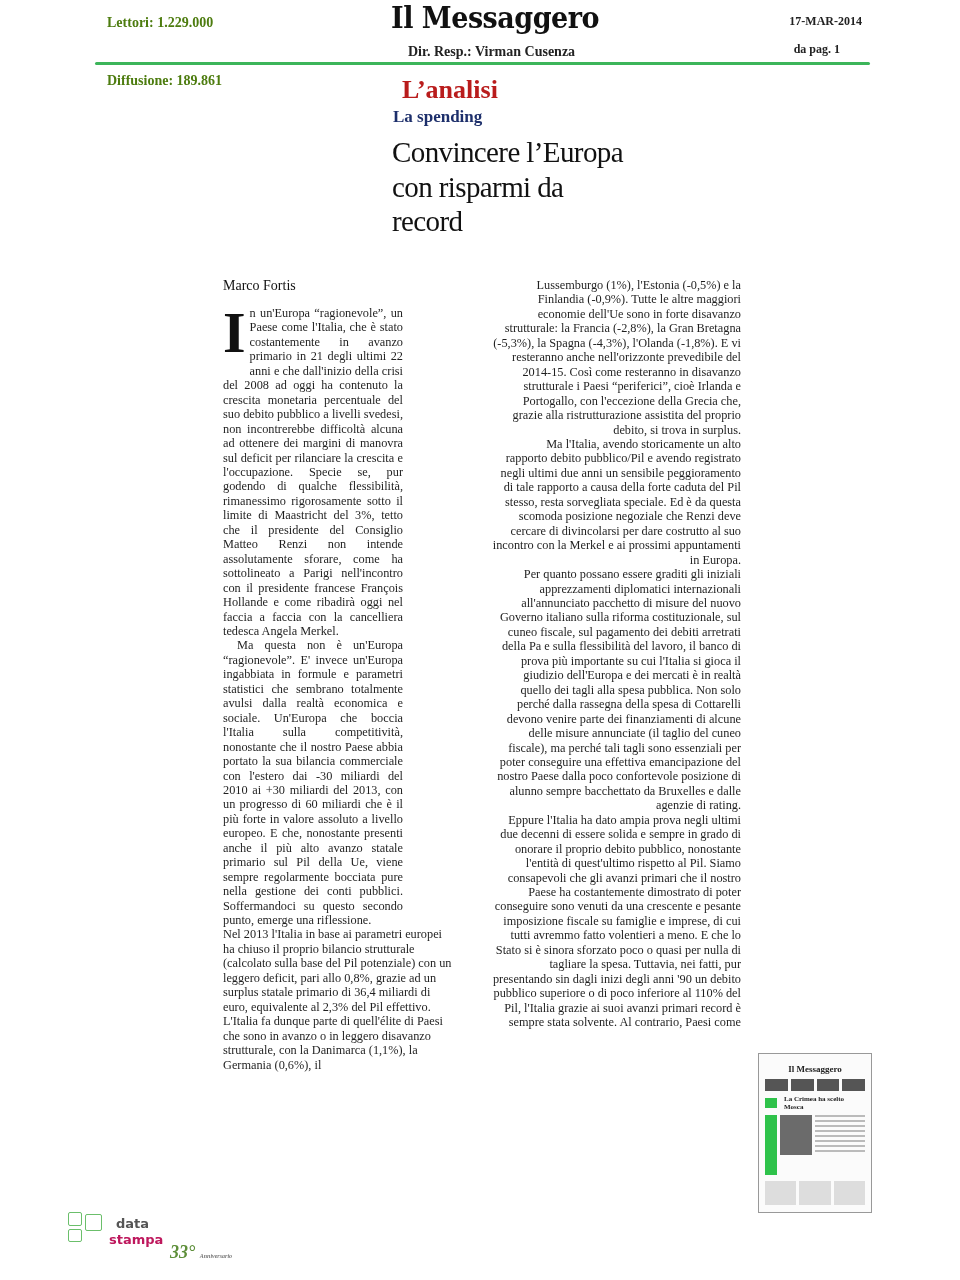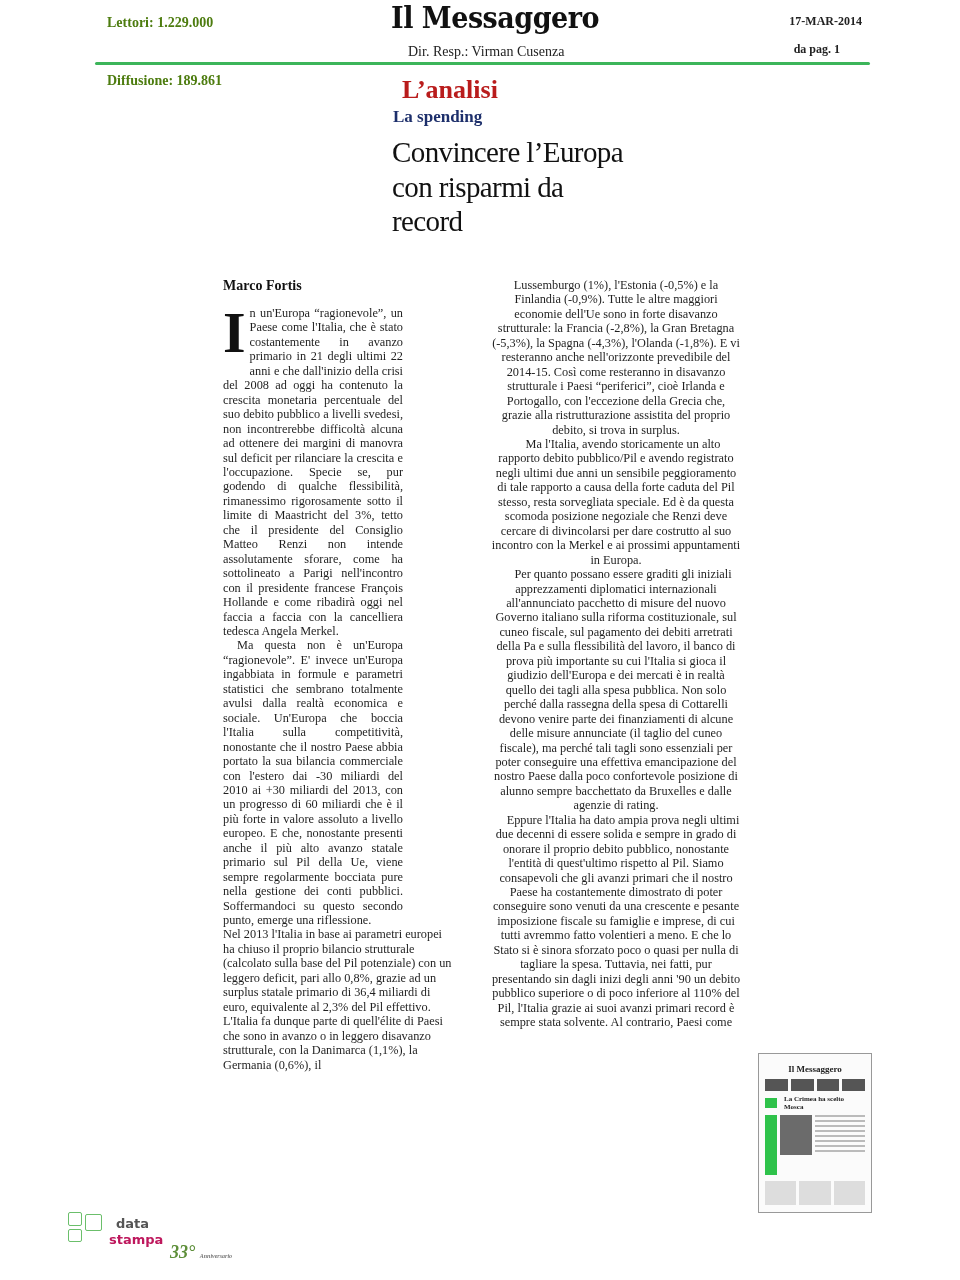--- a/index.html
+++ b/index.html
@@ -4,35 +4,35 @@
 <style>
   * { box-sizing: border-box; margin: 0; padding: 0; }
   html, body { width: 960px; height: 1280px; background: #ffffff; overflow: hidden; }
   body { position: relative; font-family: "Liberation Serif", serif; color: #1a1a1a; }
 
   .hdr-left { position: absolute; left: 107px; font-weight: bold; font-size: 14px; color: #4d7c0f; }
   .hdr-left.l1 { top: 15px; }
   .hdr-left.l2 { top: 44px; margin-top: 29px; }
   .masthead { position: absolute; left: 360px; top: 2px; width: 270px; text-align: center;
     font-family: "DejaVu Serif", serif; font-weight: bold; font-size: 27px; letter-spacing: -0.5px; color: #111; transform: scaleY(1.1); }
-  .dir { position: absolute; left: 408px; top: 44px; font-weight: normal; font-size: 14px; color: #222; }
+  .dir { position: absolute; left: 408px; top: 44px; font-weight: bold; font-size: 14px; color: #222; }
   .hdr-right { position: absolute; right: 100px; font-weight: bold; font-size: 12px; color: #222; text-align: center; }
   .hdr-right.r1 { top: 14px; right: 98px; }
   .hdr-right.r2 { top: 42px; right: 120px; }
   .rule { position: absolute; left: 95px; top: 62px; width: 775px; height: 3px; background: #3cb55a; border-radius: 2px; }
 
   .kicker { position: absolute; left: 402px; top: 75px; font-size: 26px; font-weight: bold; color: #b91c1c; }
   .subkicker { position: absolute; left: 393px; top: 107px; font-size: 17px; font-weight: bold; color: #1d2f6b; }
   .headline { position: absolute; left: 392px; top: 135px; width: 240px; font-size: 29px; line-height: 34.5px; color: #111; letter-spacing: -0.6px; }
 
-  .byline { position: absolute; left: 223px; top: 278px; font-size: 14px; font-weight: bold; color: #111; }
+  .byline { position: absolute; left: 223px; top: 278px; font-size: 14px; font-weight: normal; color: #111; }
 
   .col { position: absolute; font-size: 12.3px; line-height: 14.45px; color: #1f1f1f; text-align: justify; }
   .col1 { left: 223px; top: 306px; width: 180px; }
-  .col2 { left: 491px; top: 278px; width: 250px; text-align: center; }
+  .col2 { left: 491px; top: 278px; width: 250px; text-align: right; }
   .col p { margin: 0; }
   .col p.ind { text-indent: 14px; }
   .col1 .wide { width: 232px; text-align: left; }
   .dropcap { float: left; font-size: 58px; line-height: 50px; font-weight: bold; margin: 2px 4px 0 0; height: 58px; color: #111; font-family: "Liberation Serif", serif; }
 
   .thumb { position: absolute; left: 758px; top: 1053px; width: 114px; height: 160px; border: 1px solid #999; background: #fbfbfb; padding: 6px; }
   .thumb .t-mast { font-size: 9px; font-weight: bold; text-align: center; color: #222; margin-top: 4px; }
   .thumb .t-strip { display: flex; gap: 3px; margin-top: 5px; }
   .thumb .t-strip div { height: 12px; flex: 1; background: #555; }
   .thumb .t-headrow { display: flex; margin-top: 4px; align-items: center; gap: 7px; }

